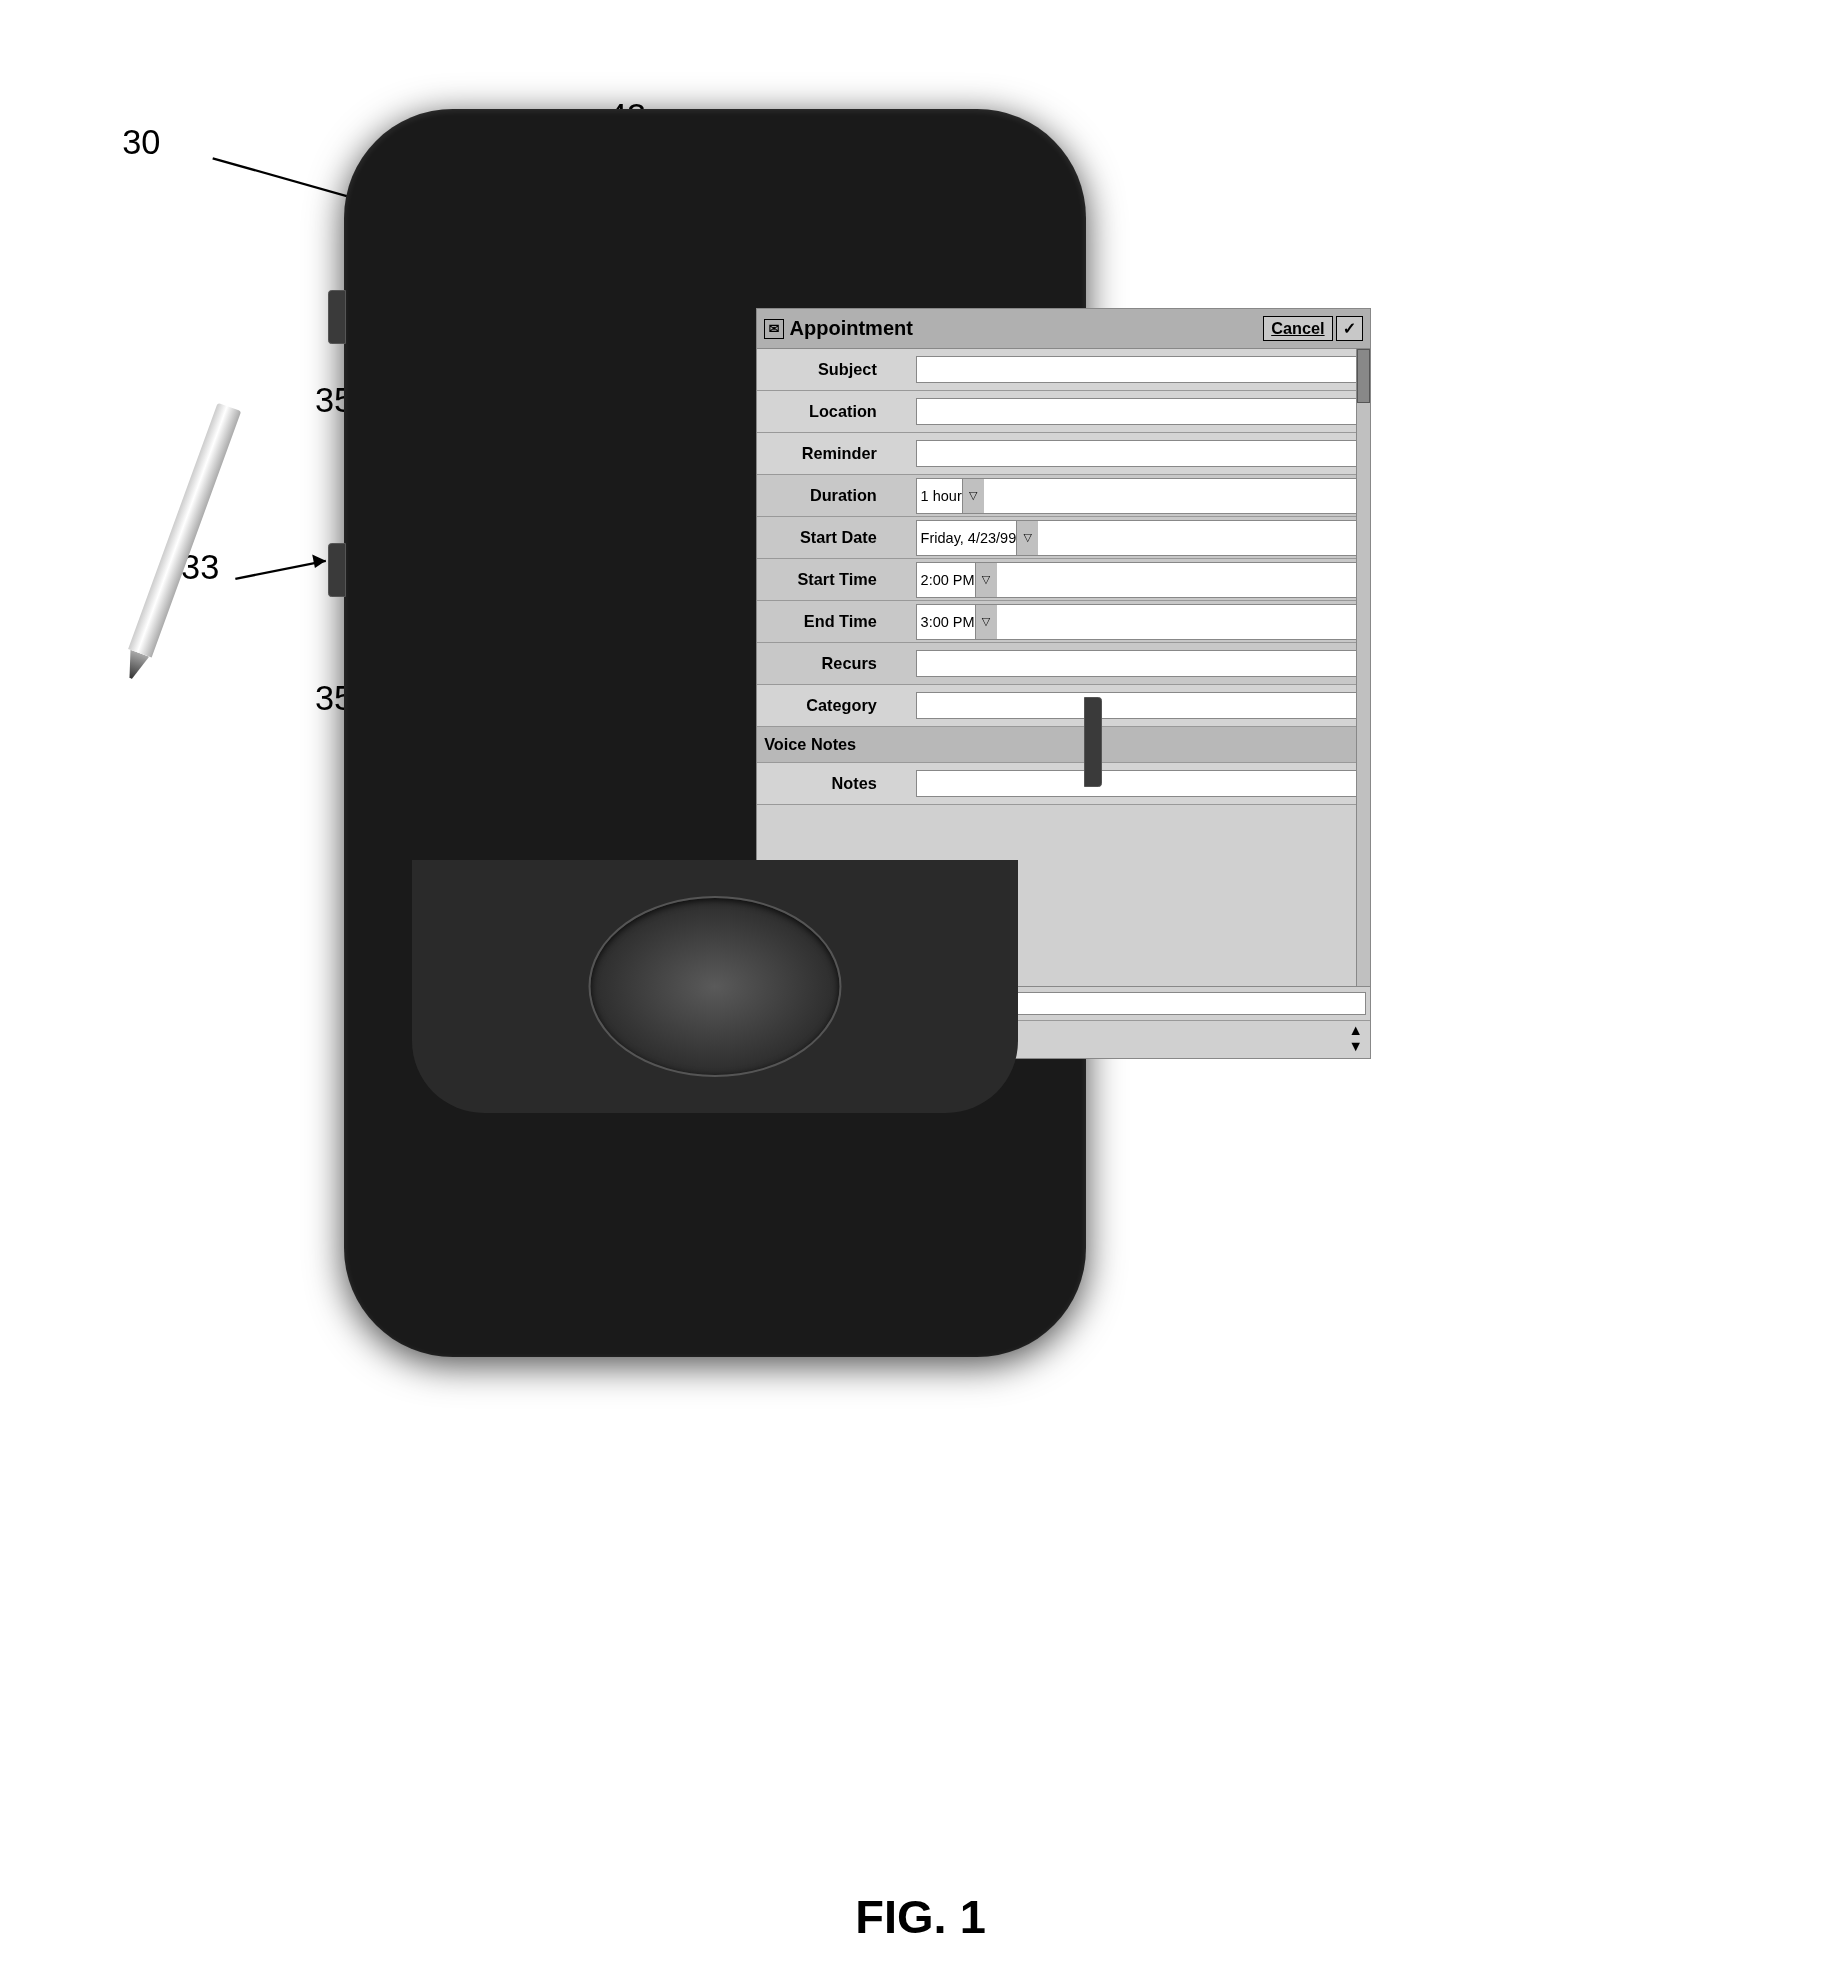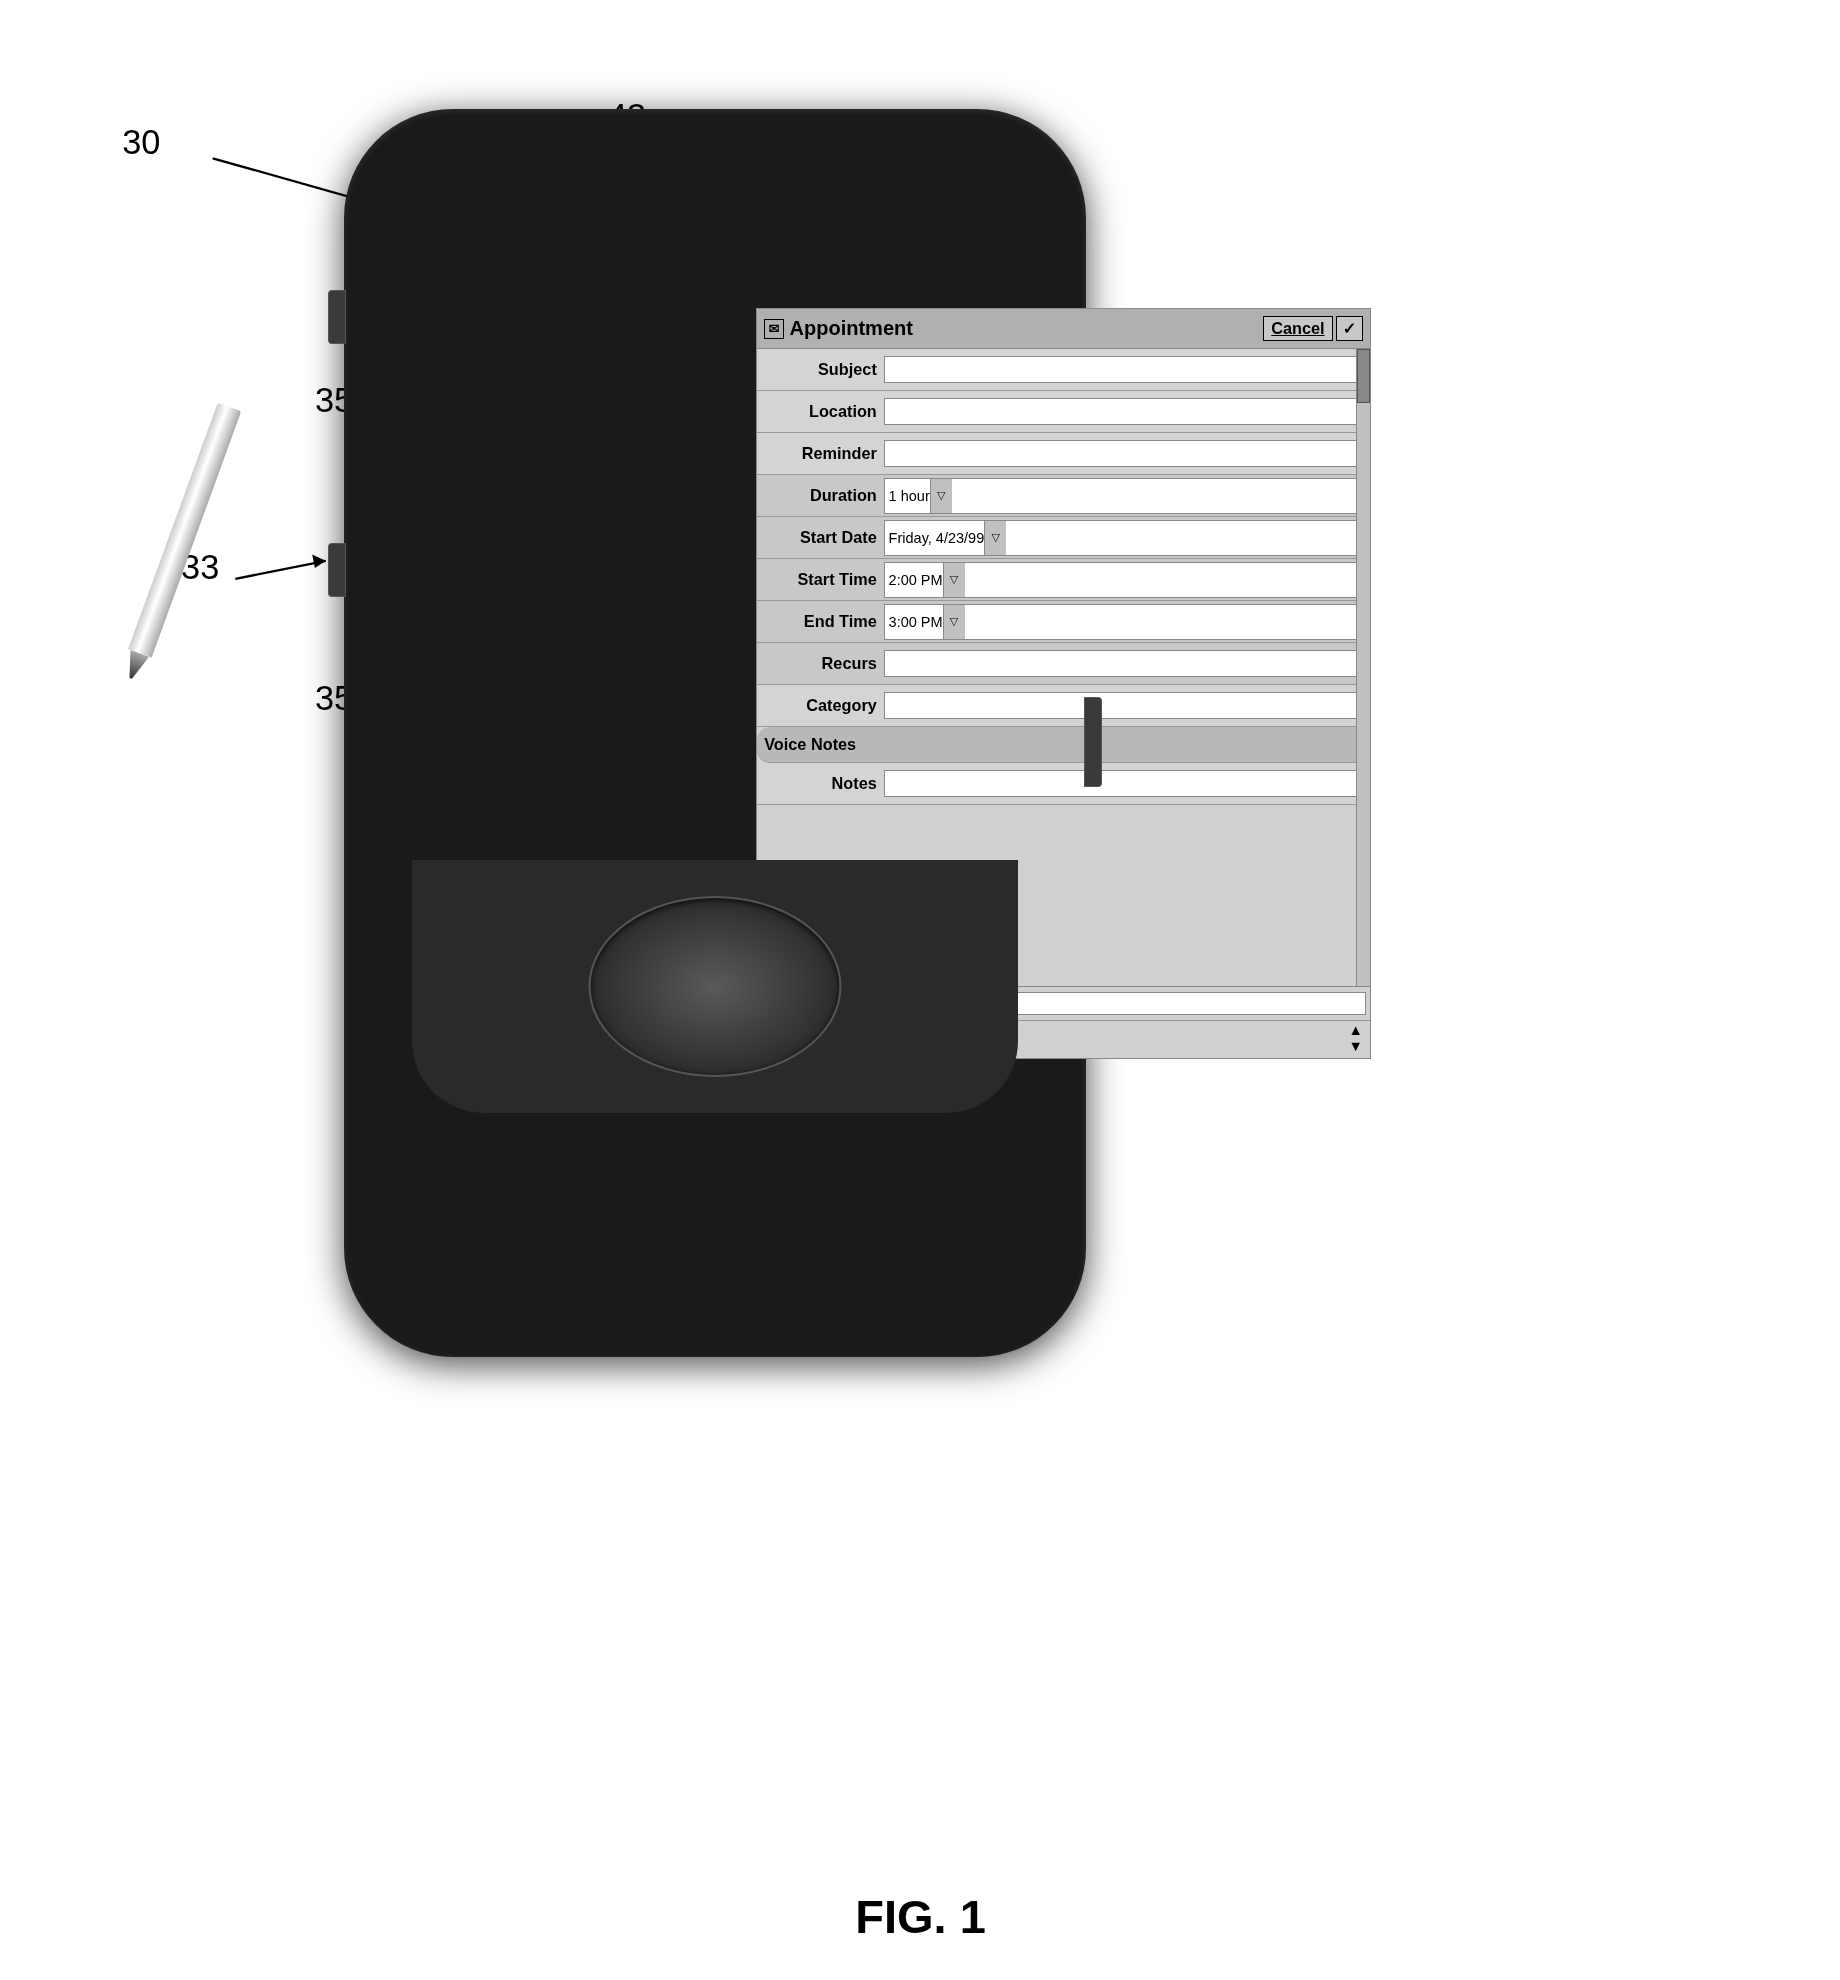--- a/index.html
+++ b/index.html
@@ -106,20 +106,21 @@
     
     .form-content {
       background: #d4d4d4;
     }
 
     .form-row {
       display: flex;
       align-items: center;
       border-bottom: 0.9px solid #999;
       height: 42px;
+      gap: 32px;
     }
 
     .form-row.darker {
       background: #c8c8c8;
     }
 
     .form-label {
       width: 127px;
       text-align: right;
       padding-right: 7.2px;
@@ -168,21 +169,20 @@
     .form-row-voice {
       background: #b8b8b8;
       height: 36px;
       display: flex;
       align-items: center;
       border-bottom: 0.9px solid #999;
       padding-left: 7.2px;
       font-size: 16.3px;
       font-weight: bold;
       color: #000;
-      border-radius: 13px;
     }
 
     
     .bottom-bar {
       position: absolute;
       bottom: 0;
       left: 0;
       right: 0;
       background: #d0d0d0;
       border-top: 1.8px solid #888;

